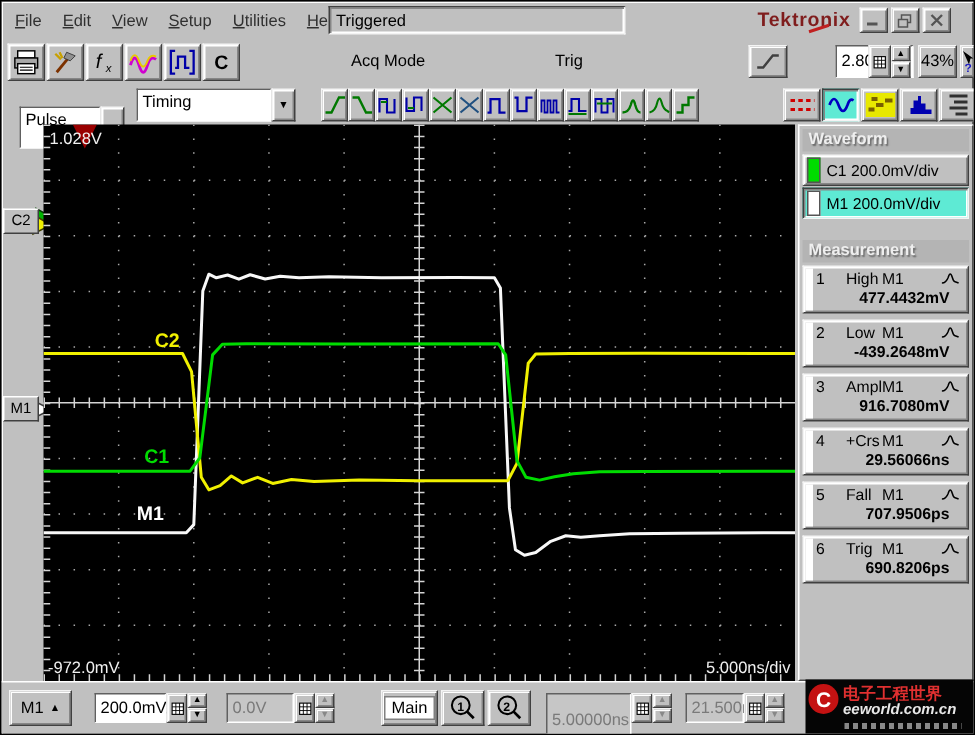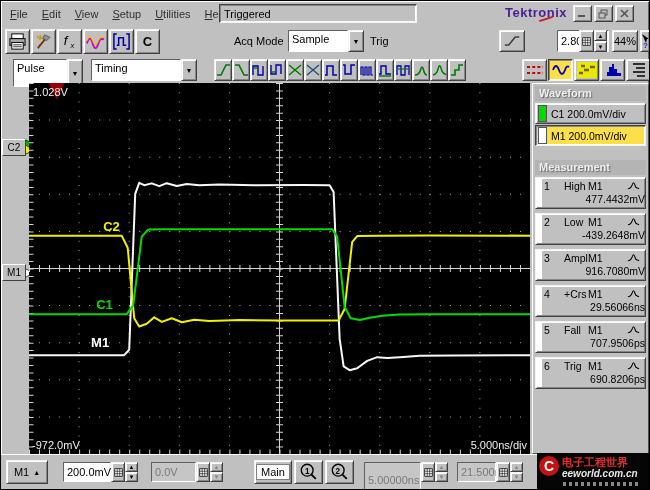--- a/index.html
+++ b/index.html
@@ -10,27 +10,27 @@
   .bv-out{border:1px solid;border-color:#f4f4f4 #404040 #404040 #f4f4f4;
           box-shadow:inset 1px 1px 0 #fff, inset -1px -1px 0 #868686;background:#c0c0c0;}
   .bv-in{border:1px solid;border-color:#404040 #f4f4f4 #f4f4f4 #404040;
          box-shadow:inset 1px 1px 0 #868686, inset -1px -1px 0 #fff;background:#c0c0c0;}
   .field{border:1px solid;border-color:#606060 #fff #fff #606060;background:#fff;
          display:flex;align-items:center;padding:0 3px;box-sizing:border-box;}
   .field.dis{background:#c6c6c6;color:#7a7a7a;}
   .btn{display:flex;align-items:center;justify-content:center;box-sizing:border-box;cursor:default;}
   .btn svg{display:block;}
   .pressed{border-color:#404040 #f4f4f4 #f4f4f4 #404040;
-           box-shadow:inset 1px 1px 0 #868686, inset -1px -1px 0 #fff;background:#fde047;}
+           box-shadow:inset 1px 1px 0 #868686, inset -1px -1px 0 #fff;background:#5eead4;}
   
   #menubar{position:absolute;left:2px;top:2px;width:646px;height:22px;display:flex;align-items:center;}
   .menu-item{margin:16px 7px;color:#303030;}
   #trigger-box{position:absolute;left:216px;top:1px;width:198px;height:19px;line-height:19px;
                padding-left:4px;box-sizing:border-box;}
-  #brand{position:absolute;left:502px;top:2px;width:60px;font-weight:bold;font-size:13px;color:#4c1d95;
+  #brand{position:absolute;left:502px;top:2px;width:60px;font-weight:bold;font-size:13px;color:#7f1d1d;
          letter-spacing:0.5px;}
   #brand::after{content:"";position:absolute;left:34px;top:13px;width:14px;height:2px;background:#c02020;
                 transform:rotate(-18deg);}
   .winbtn{width:19px;height:17px;}
   
   #toolbar{position:absolute;left:0;top:26px;width:650px;height:30px;}
   #tb-icons .btn{position:static;display:inline-flex;width:25px;height:25px;margin-right:1px;vertical-align:top;}
   .tb-label{position:absolute;top:8px;}
   .combo{display:flex;box-sizing:border-box;}
   .combo-text{flex:1;border:1px solid;border-color:#606060 #fff #fff #606060;background:#fff;
@@ -55,21 +55,21 @@
   .panel-head{height:15px;line-height:15px;padding-left:4px;font-weight:bold;color:#efefef;
               text-shadow:1px 1px 1px #6a6a6a;background:#b4b4b4;margin:1px 1px 2px;}
   .ch-btn{position:relative;height:19px;margin:0 1px 1px;display:flex;align-items:center;font-size:10.5px;}
   .ch-swatch{width:7px;height:15px;margin:0 4px 0 2px;border:1px solid #555;}
   .mrow{position:relative;height:30px;margin:0 1px 4px;font-size:10.5px;}
   .mrow .stripe{position:absolute;left:1px;top:1px;bottom:1px;width:5px;background:#fff;}
   .mrow .mi{position:absolute;left:8px;top:2px;}
   .mrow .ml{position:absolute;left:28px;top:2px;}
   .mrow .ms{position:absolute;left:52px;top:2px;}
   .mrow .mic{position:absolute;right:5px;top:2px;}
-  .mrow .mv{position:absolute;right:0;top:15px;}
+  .mrow .mv{position:absolute;right:12px;top:15px;font-weight:bold;}
   
   #bottombar{position:absolute;left:0;top:453px;width:650px;height:37px;background:#c0c0c0;
              border-top:1px solid #fff;}
   
   #watermark{position:absolute;left:536px;top:452px;width:114px;height:37px;background:#050505;color:#fff;}
   #wm-logo{position:absolute;left:2px;top:3px;width:20px;height:20px;border-radius:50%;background:#c41212;
            color:#fff;font-weight:bold;font-size:14px;text-align:center;line-height:20px;}
   #wm-line1{position:absolute;left:25px;top:2px;color:#e03030;font-weight:bold;font-size:11px;white-space:nowrap;}
   #wm-line2{position:absolute;left:25px;top:15px;color:#e8e8e8;font-style:italic;font-weight:bold;font-size:10px;}
   #wm-stripes{position:absolute;left:26px;top:29px;width:78px;height:4px;
@@ -143,24 +143,20 @@
           </span>
         </span><span class="btn bv-out">
           <span>
             <svg width="19" height="19" viewBox="0 0 20 20">
               <path d="M5 2 H2 V18 H5 M15 2 h3 v16 h-3" stroke="#0000a8" fill="none" stroke-width="1.6"></path>
               <path d="M5 14 h2 v-8 h5 v8 h3" stroke="#0000a8" fill="none" stroke-width="1.6"></path>
             </svg>
           </span>
         </span><span class="btn bv-out" style="font-weight: bold; font-size: 13px;">C</span></span>
     <span class="abs tb-label" style="left:233px;">Acq Mode</span>
-    <div class="abs combo" style="left:287px;top:3px;width:76px;height:22px;">
-      <span class="combo-text">Sample</span>
-      <span class="combo-btn btn bv-out">▼</span>
-    </div>
     <span class="abs tb-label" style="left:369px;">Trig</span>
     <div class="abs btn bv-out" style="left:498px;top:3px;width:26px;height:22px;">
       <span>
           <svg width="20" height="16" viewBox="0 0 24 20">
             <path d="M3 15 h5 l8 -10 h5" stroke="#404040" stroke-width="2" fill="none"></path>
           </svg>
         </span>
     </div>
     <div class="abs field" style="left:556px;top:3px;width:52px;height:22px;">2.800mV</div>
     <div class="abs btn bv-out kp-btn" style="left:578px;top:3px;width:15px;height:22px;">
@@ -168,33 +164,33 @@
           <svg width="9" height="9" viewBox="0 0 12 12">
             <rect x="1" y="1" width="10" height="10" fill="#fff" stroke="#000"></rect>
             <path d="M1 4.3 h10 M1 7.6 h10 M4.3 1 v10 M7.6 1 v10" stroke="#000" stroke-width=".8"></path>
           </svg>
         </span>
       </div>
     <div class="abs spin" style="left:593px;top:3px;width:13px;height:22px;">
       <span class="btn bv-out">▲</span>
       <span class="btn bv-out">▼</span>
     </div>
-    <div class="abs btn bv-out" style="left:611px;top:3px;width:26px;height:22px;">44%</div>
+    <div class="abs btn bv-out" style="left:611px;top:3px;width:26px;height:22px;">43%</div>
     <div class="abs btn bv-out" style="left:639px;top:3px;width:10px;height:22px;">
       <span>
           <svg width="8" height="16" viewBox="0 0 8 16">
             <path d="M1 1 l4 9 1-4 2 0z" fill="#000"></path>
             <text x="2" y="15" font-size="8" font-weight="bold" fill="#2020c0">?</text>
           </svg>
         </span>
     </div>
   </div>
 
   <div id="formatbar">
-    <div class="abs combo" style="left:12px;top:2px;width:70px;height:28px;">
+    <div class="abs combo" style="left:12px;top:14px;width:70px;height:28px;">
       <span class="combo-text">Pulse</span>
       <span class="combo-btn btn bv-out">▼</span>
     </div>
     <div class="abs combo" style="left:90px;top:2px;width:106px;height:22px;">
       <span class="combo-text">Timing</span>
       <span class="combo-btn btn bv-out">▼</span>
     </div>
     <span id="measure-btns" class="abs" style="left:213px;top:2px;"><span class="btn bv-out">
           <span>
             <svg width="16" height="16" viewBox="0 0 16 16">

